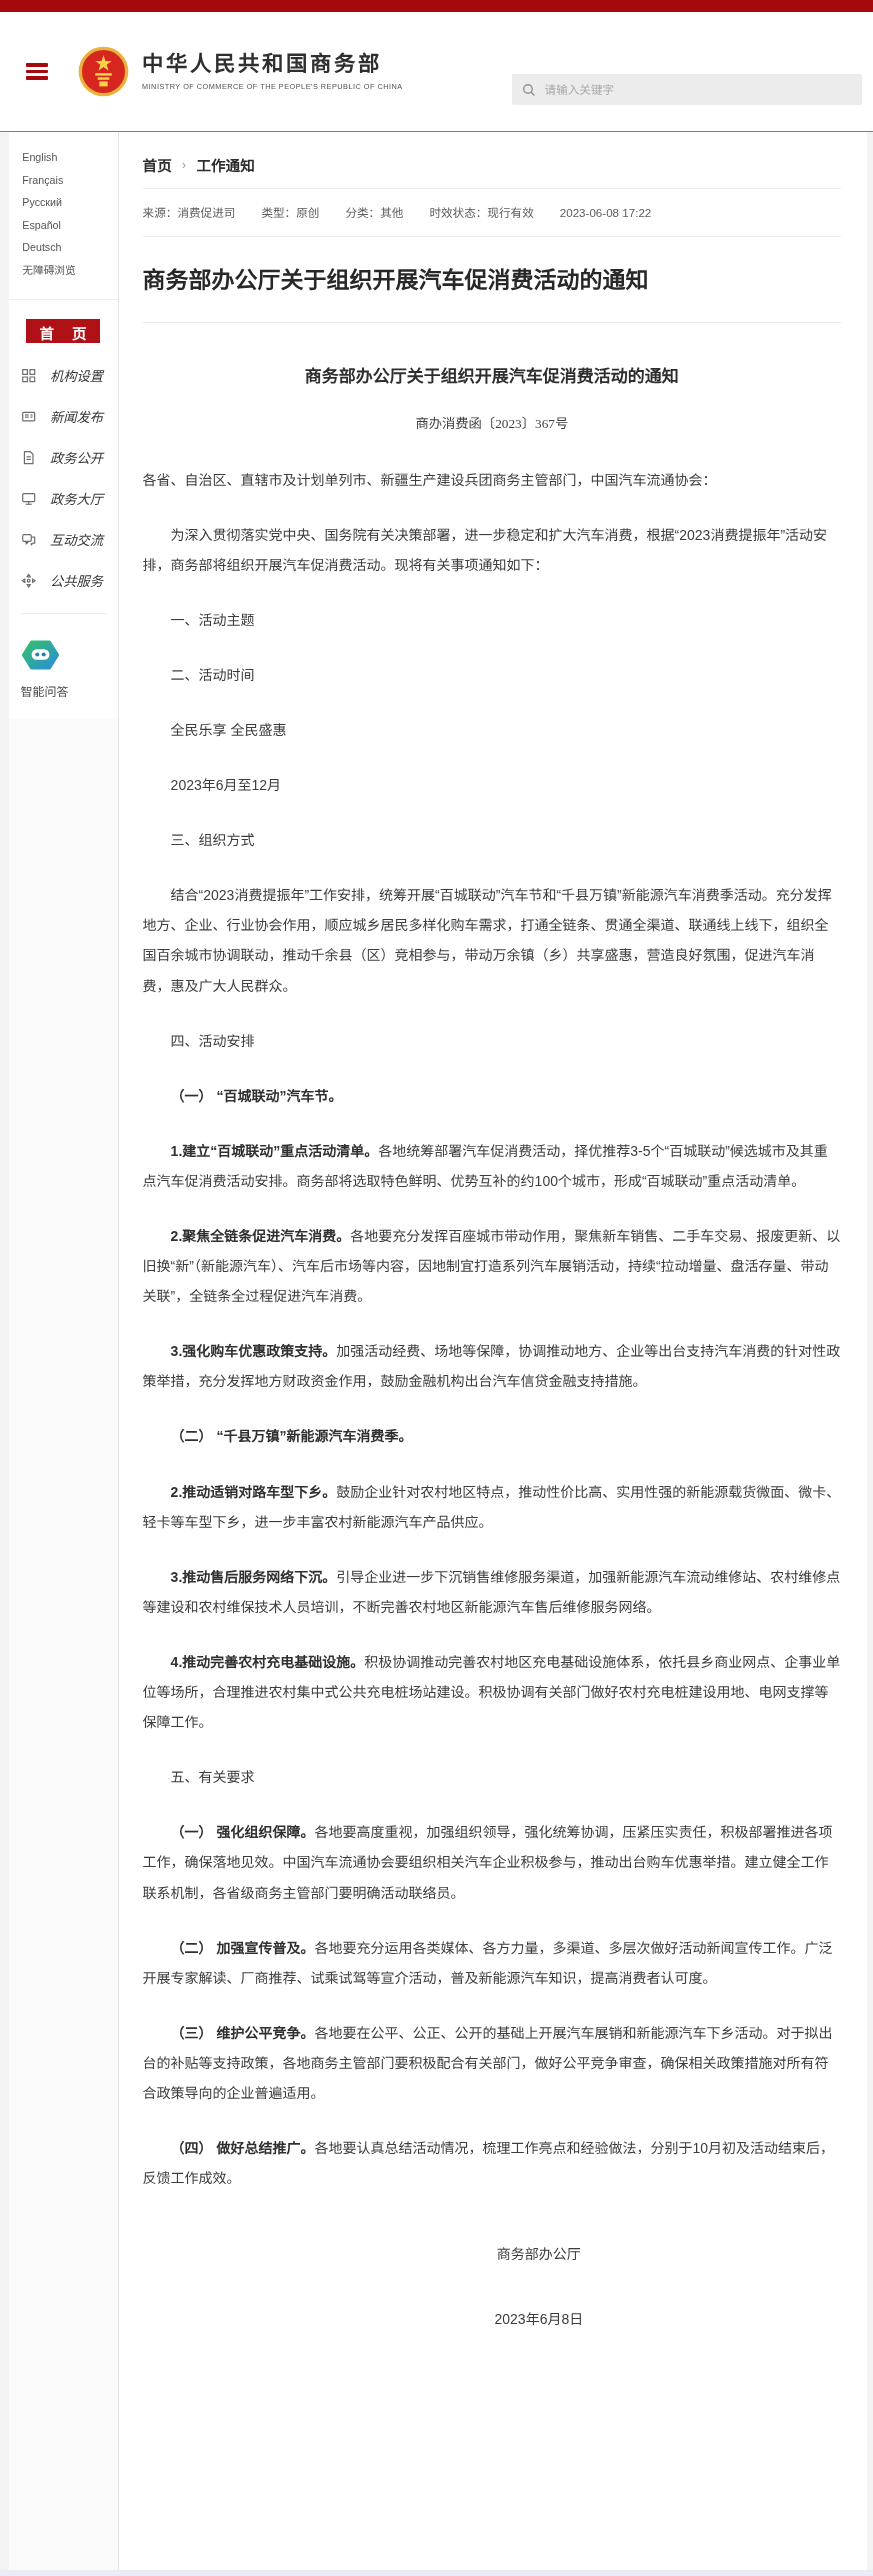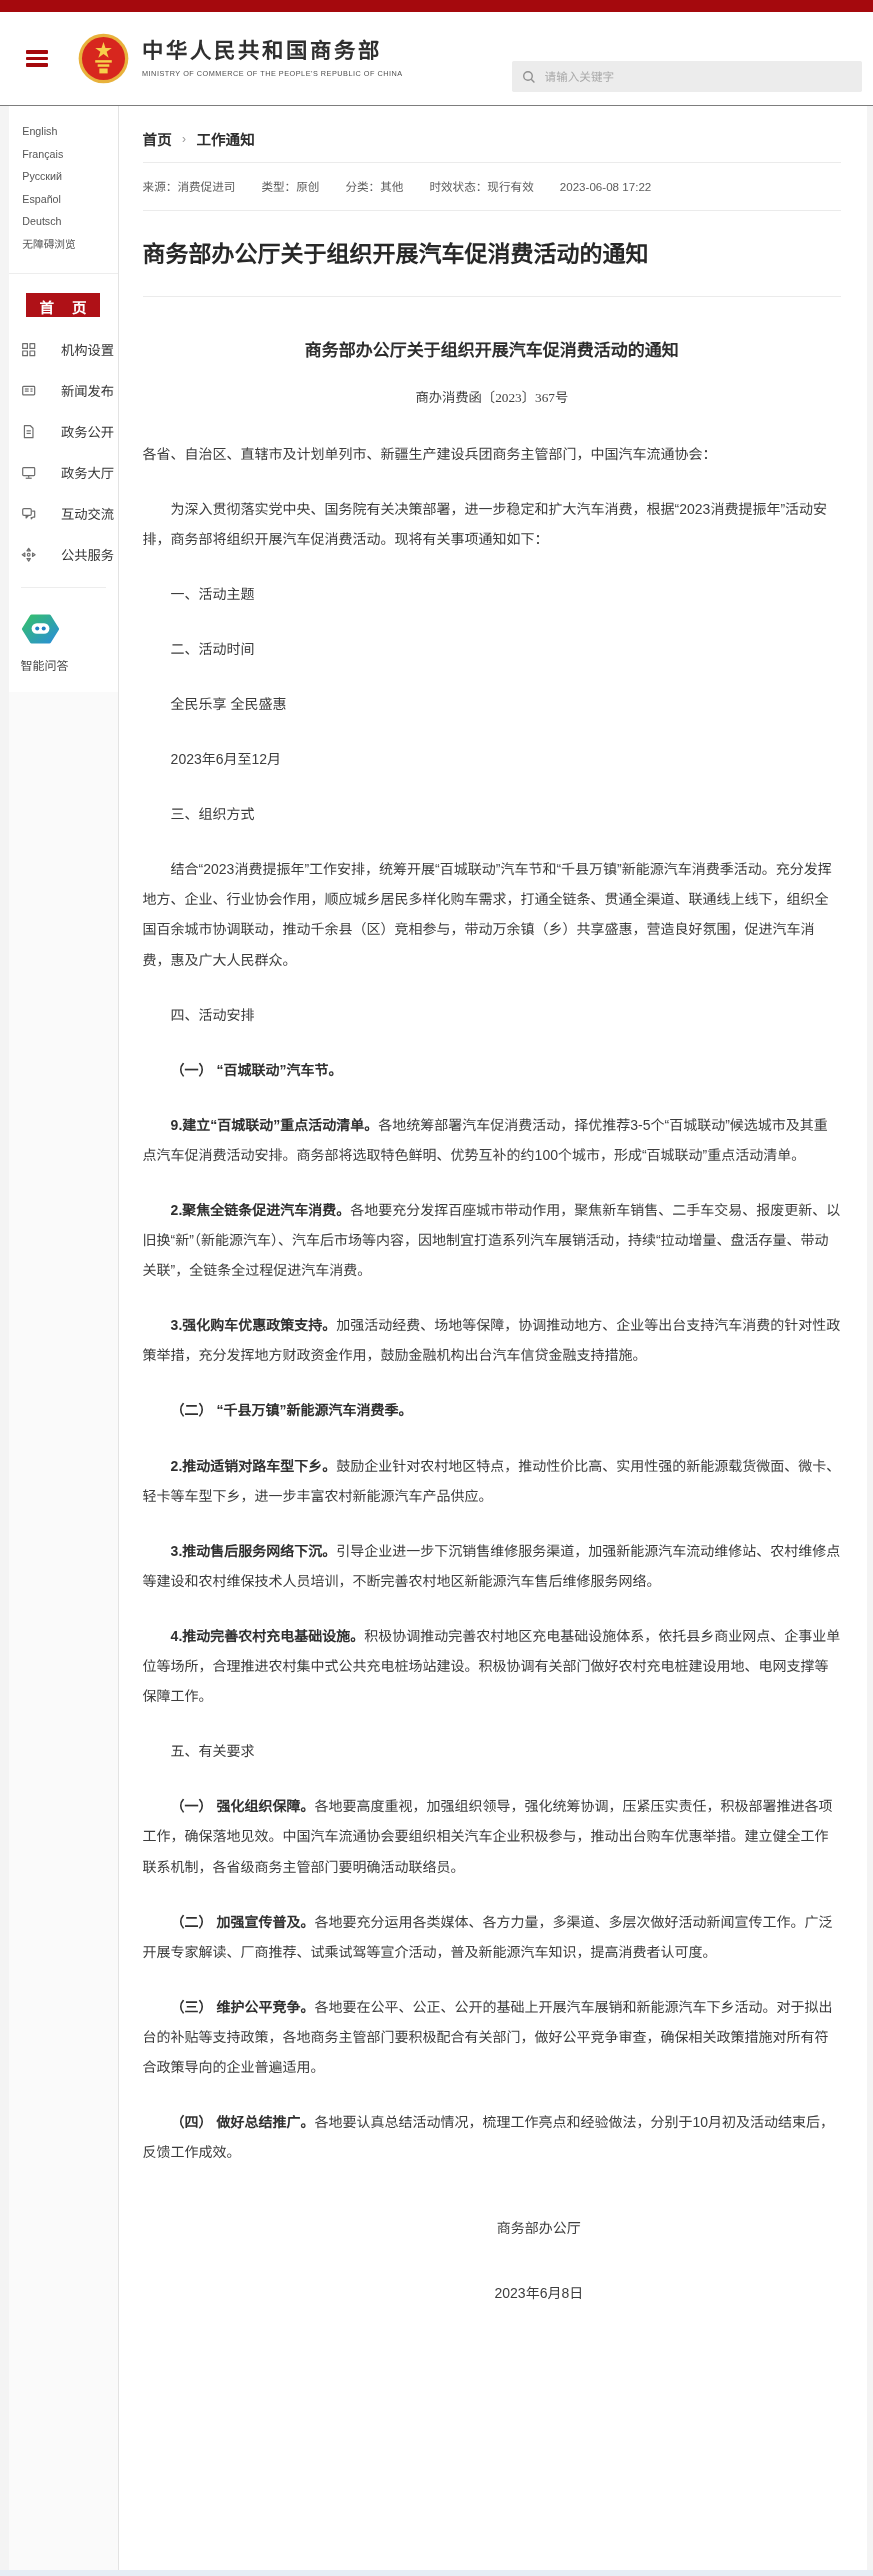--- a/index.html
+++ b/index.html
@@ -4,21 +4,21 @@
 <style>
   * { margin:0; padding:0; box-sizing:border-box; }
   html,body { background:#e9e9e9; }
   body { width:874px; font-family:"Liberation Sans", sans-serif; color:#333; }
   .page { width:874px; min-height:2576px; background:#f4f4f4; display:flex; flex-direction:column; }
 
   
   .topbar { height:12px; background:#a5090d; }
 
   
-  .site-header { height:94px; background:#fff; border-bottom:0.9px solid #7d7d7d;
+  .site-header { height:120px; background:#fff; border-bottom:0.9px solid #7d7d7d;
                  display:flex; align-items:center; padding:0 12px 0 26px; }
   .hamburger { width:22px; height:16.3px; display:flex; flex-direction:column; justify-content:space-between; cursor:pointer; margin-right:29px; }
   .hamburger span { display:block; height:3.4px; background:#a5090d; border-radius:0.9px; }
   .emblem { width:53px; height:53px; margin-right:12px; flex-shrink:0; }
   .brand-text { display:flex; flex-direction:column; }
   .site-title { font-size:21.4px; font-weight:bold; color:#2f2f2f; letter-spacing:2.6px; line-height:1.2; }
   .site-subtitle { font-size:7.3px; color:#4f4f4f; letter-spacing:0.5px; margin-top:5.1px; }
   .search-box { margin-left:auto; width:350px; height:31px; background:#ececec; border-radius:1.7px;
                 display:flex; align-items:center; padding:0 10.3px;margin-top:36px; }
   .search-box svg { flex-shrink:0; margin-right:8.6px; }
@@ -30,21 +30,21 @@
   .body-wrap { flex:1; display:flex; padding:0 6.9px 0 8.6px; background:#f4f4f4; }
 
   .sidebar { width:110px; flex-shrink:0; background:#fafafa; border-right:0.9px solid #e3e3e3; }
   .sidebar-panel { background:#fff; padding-bottom:19px; }
   .lang-block { padding:17px 8.6px 13.7px 13.7px; border-bottom:0.9px solid #ededed; }
   .lang-block a { display:inline-block; font-size:10.7px; color:#555; margin:0 6.9px 8.6px 0; text-decoration:none; cursor:pointer; }
   .home-btn { display:block; width:74px; height:24px; margin:19px auto 6.9px auto; background:#af1117; color:#fff;
               font-size:14.6px; font-weight:bold; letter-spacing:6.9px; text-align:center; line-height:31px;
               border:none; cursor:pointer; padding-left:6.9px; }
   .menu { padding:5.1px 0 3.4px 12px; }
-  .menu-item { display:flex; align-items:center; gap:25px; padding:11px 0; cursor:pointer; }
+  .menu-item { display:flex; align-items:center; gap:14px; padding:11px 0; cursor:pointer;font-style:italic; }
   .menu-item svg { flex-shrink:0; }
   .menu-item .mi-label { font-size:13.3px; color:#363636; font-weight:500; }
   .qa-block { border-top:0.9px solid #ededed; margin:8.6px 12px 0 12px; padding-top:24px; text-align:left; }
   .qa-block svg { width:39px; height:34px; cursor:pointer; }
   .qa-label { margin-top:6.9px; font-size:12px; color:#4a4a4a; }
 
   .content { flex:1; background:#fff; padding:0 26px 12px 24px; }
 
   .breadcrumb { display:flex; align-items:center; gap:10.3px; padding:22px 0 13px 0; border-bottom:0.9px solid #ebebeb; }
   .breadcrumb .crumb { font-size:14.6px; font-weight:bold; color:#2e2e2e; cursor:pointer; }
@@ -222,21 +222,21 @@
           <p class="salutation">各省、自治区、直辖市及计划单列市、新疆生产建设兵团商务主管部门，中国汽车流通协会：</p>
           <p>为深入贯彻落实党中央、国务院有关决策部署，进一步稳定和扩大汽车消费，根据“2023消费提振年”活动安排，商务部将组织开展汽车促消费活动。现将有关事项通知如下：</p>
           <p>一、活动主题</p>
           <p>二、活动时间</p>
           <p>全民乐享 全民盛惠</p>
           <p>2023年6月至12月</p>
           <p>三、组织方式</p>
           <p>结合“2023消费提振年”工作安排，统筹开展“百城联动”汽车节和“千县万镇”新能源汽车消费季活动。充分发挥地方、企业、行业协会作用，顺应城乡居民多样化购车需求，打通全链条、贯通全渠道、联通线上线下，组织全国百余城市协调联动，推动千余县（区）竞相参与，带动万余镇（乡）共享盛惠，营造良好氛围，促进汽车消费，惠及广大人民群众。</p>
           <p>四、活动安排</p>
           <p><b>（一） “百城联动”汽车节。</b></p>
-          <p><b>9.建立“百城联动”重点活动清单。</b>各地统筹部署汽车促消费活动，择优推荐3-5个“百城联动”候选城市及其重点汽车促消费活动安排。商务部将选取特色鲜明、优势互补的约100个城市，形成“百城联动”重点活动清单。</p>
+          <p><b>1.建立“百城联动”重点活动清单。</b>各地统筹部署汽车促消费活动，择优推荐3-5个“百城联动”候选城市及其重点汽车促消费活动安排。商务部将选取特色鲜明、优势互补的约100个城市，形成“百城联动”重点活动清单。</p>
           <p><b>2.聚焦全链条促进汽车消费。</b>各地要充分发挥百座城市带动作用，聚焦新车销售、二手车交易、报废更新、以旧换“新”（新能源汽车）、汽车后市场等内容，因地制宜打造系列汽车展销活动，持续“拉动增量、盘活存量、带动关联”，全链条全过程促进汽车消费。</p>
           <p><b>3.强化购车优惠政策支持。</b>加强活动经费、场地等保障，协调推动地方、企业等出台支持汽车消费的针对性政策举措，充分发挥地方财政资金作用，鼓励金融机构出台汽车信贷金融支持措施。</p>
           <p><b>（二） “千县万镇”新能源汽车消费季。</b></p>
           <p><b>2.推动适销对路车型下乡。</b>鼓励企业针对农村地区特点，推动性价比高、实用性强的新能源载货微面、微卡、轻卡等车型下乡，进一步丰富农村新能源汽车产品供应。</p>
           <p><b>3.推动售后服务网络下沉。</b>引导企业进一步下沉销售维修服务渠道，加强新能源汽车流动维修站、农村维修点等建设和农村维保技术人员培训，不断完善农村地区新能源汽车售后维修服务网络。</p>
           <p><b>4.推动完善农村充电基础设施。</b>积极协调推动完善农村地区充电基础设施体系，依托县乡商业网点、企事业单位等场所，合理推进农村集中式公共充电桩场站建设。积极协调有关部门做好农村充电桩建设用地、电网支撑等保障工作。</p>
           <p>五、有关要求</p>
           <p><b>（一） 强化组织保障。</b>各地要高度重视，加强组织领导，强化统筹协调，压紧压实责任，积极部署推进各项工作，确保落地见效。中国汽车流通协会要组织相关汽车企业积极参与，推动出台购车优惠举措。建立健全工作联系机制，各省级商务主管部门要明确活动联络员。</p>
           <p><b>（二） 加强宣传普及。</b>各地要充分运用各类媒体、各方力量，多渠道、多层次做好活动新闻宣传工作。广泛开展专家解读、厂商推荐、试乘试驾等宣介活动，普及新能源汽车知识，提高消费者认可度。</p>
           <p><b>（三） 维护公平竞争。</b>各地要在公平、公正、公开的基础上开展汽车展销和新能源汽车下乡活动。对于拟出台的补贴等支持政策，各地商务主管部门要积极配合有关部门，做好公平竞争审查，确保相关政策措施对所有符合政策导向的企业普遍适用。</p>

